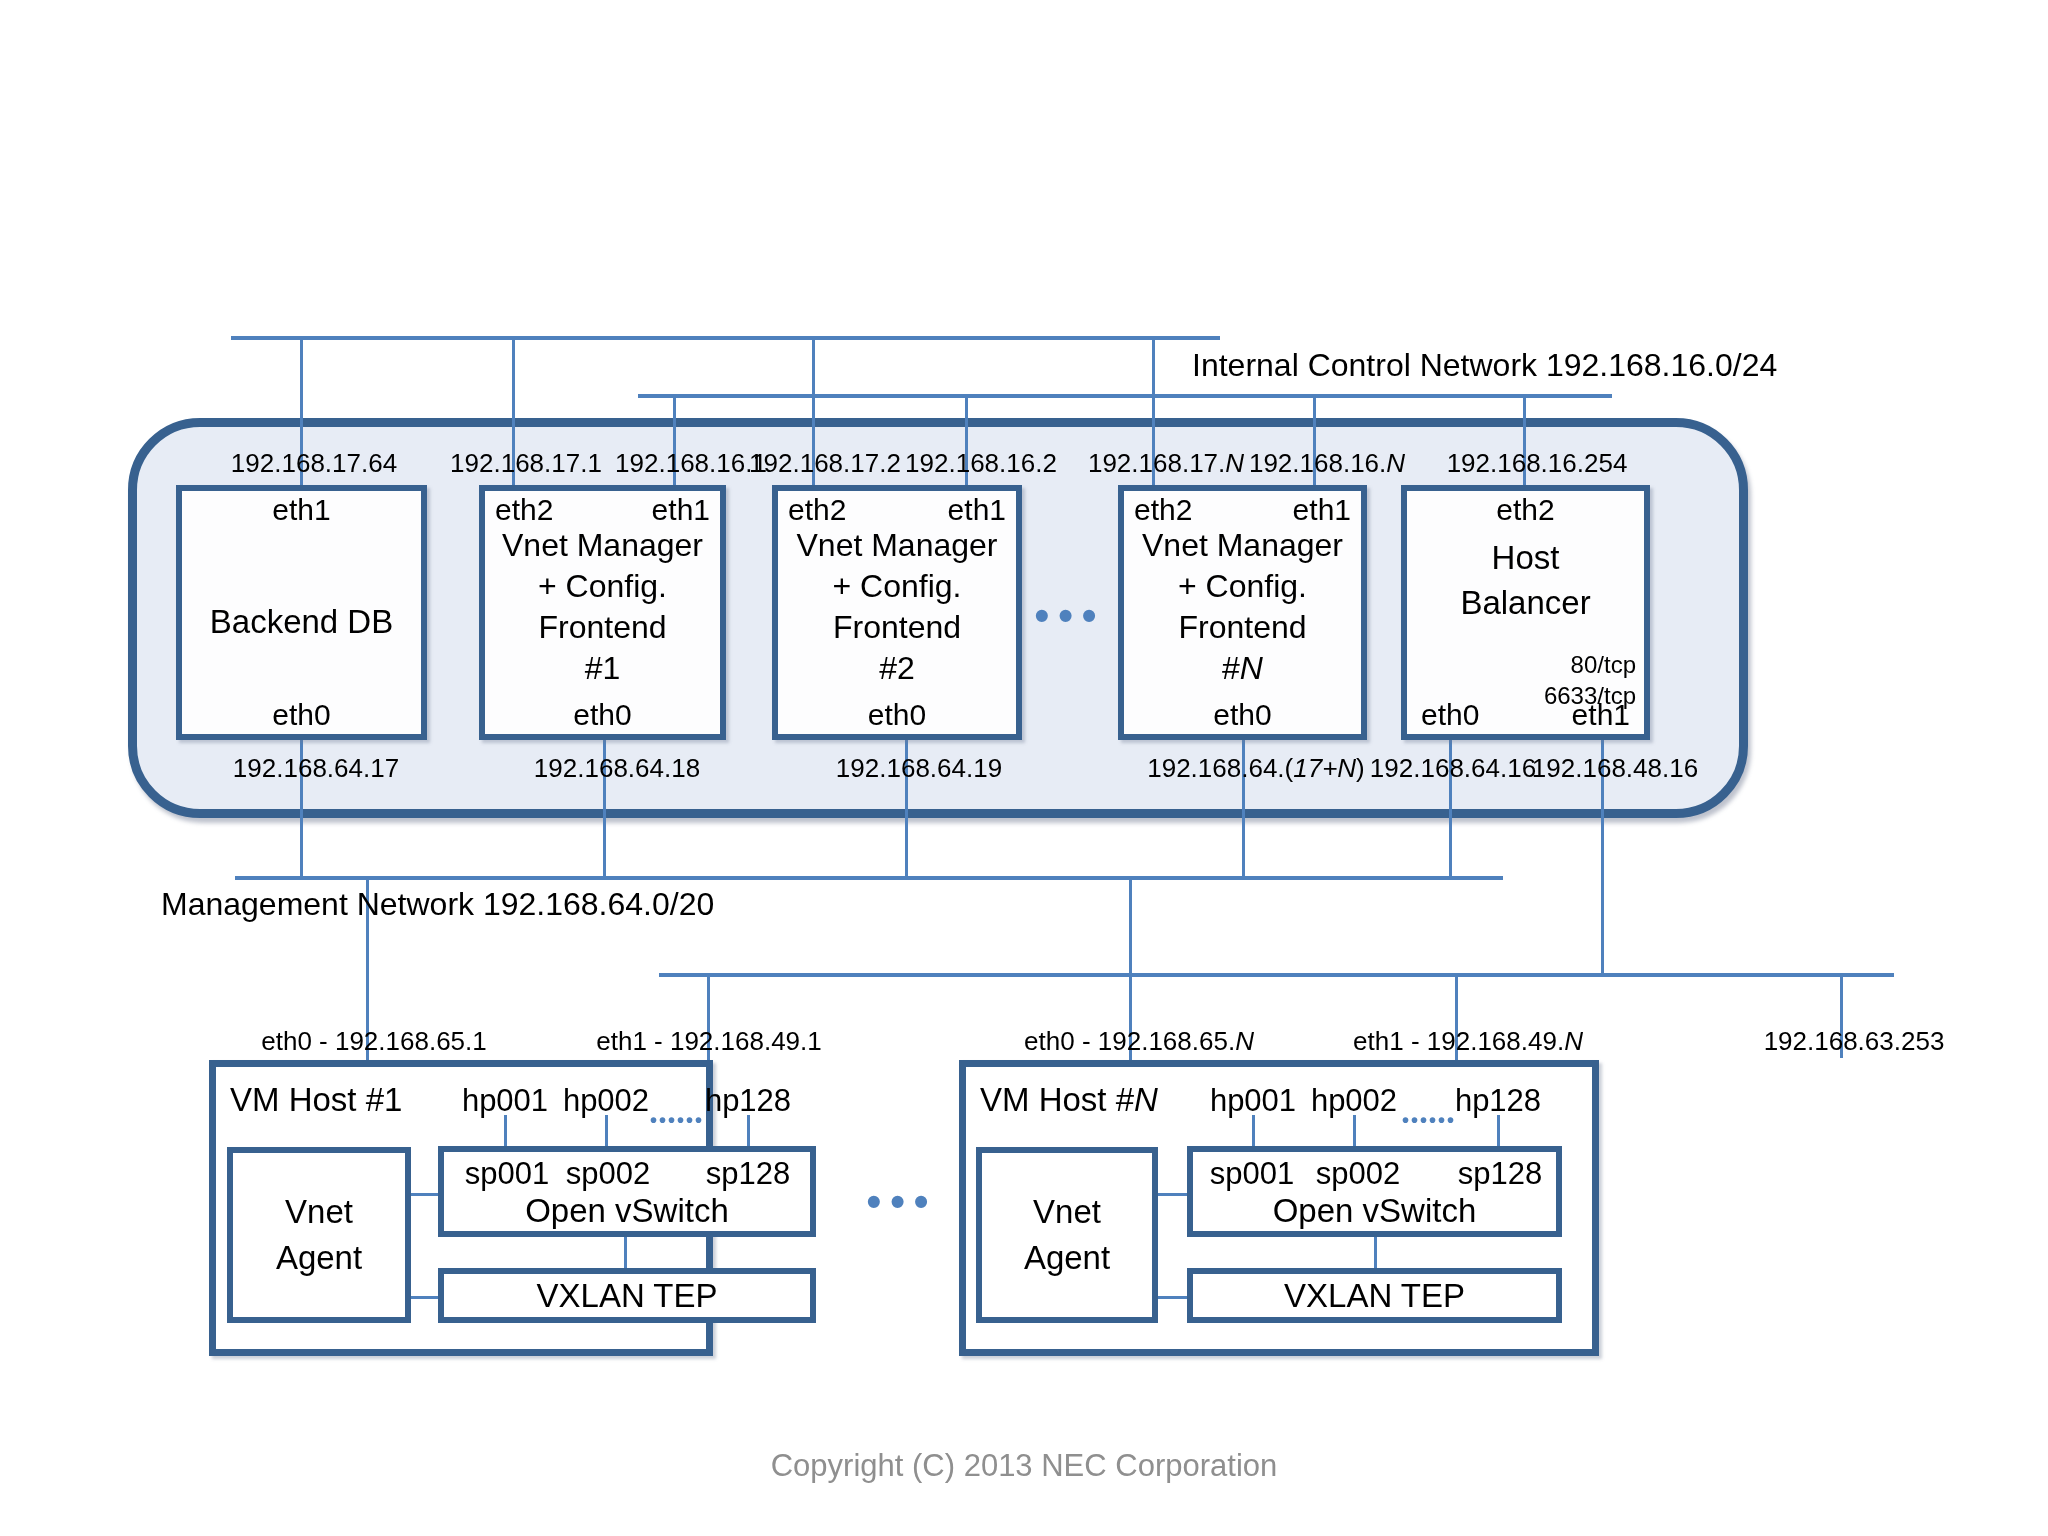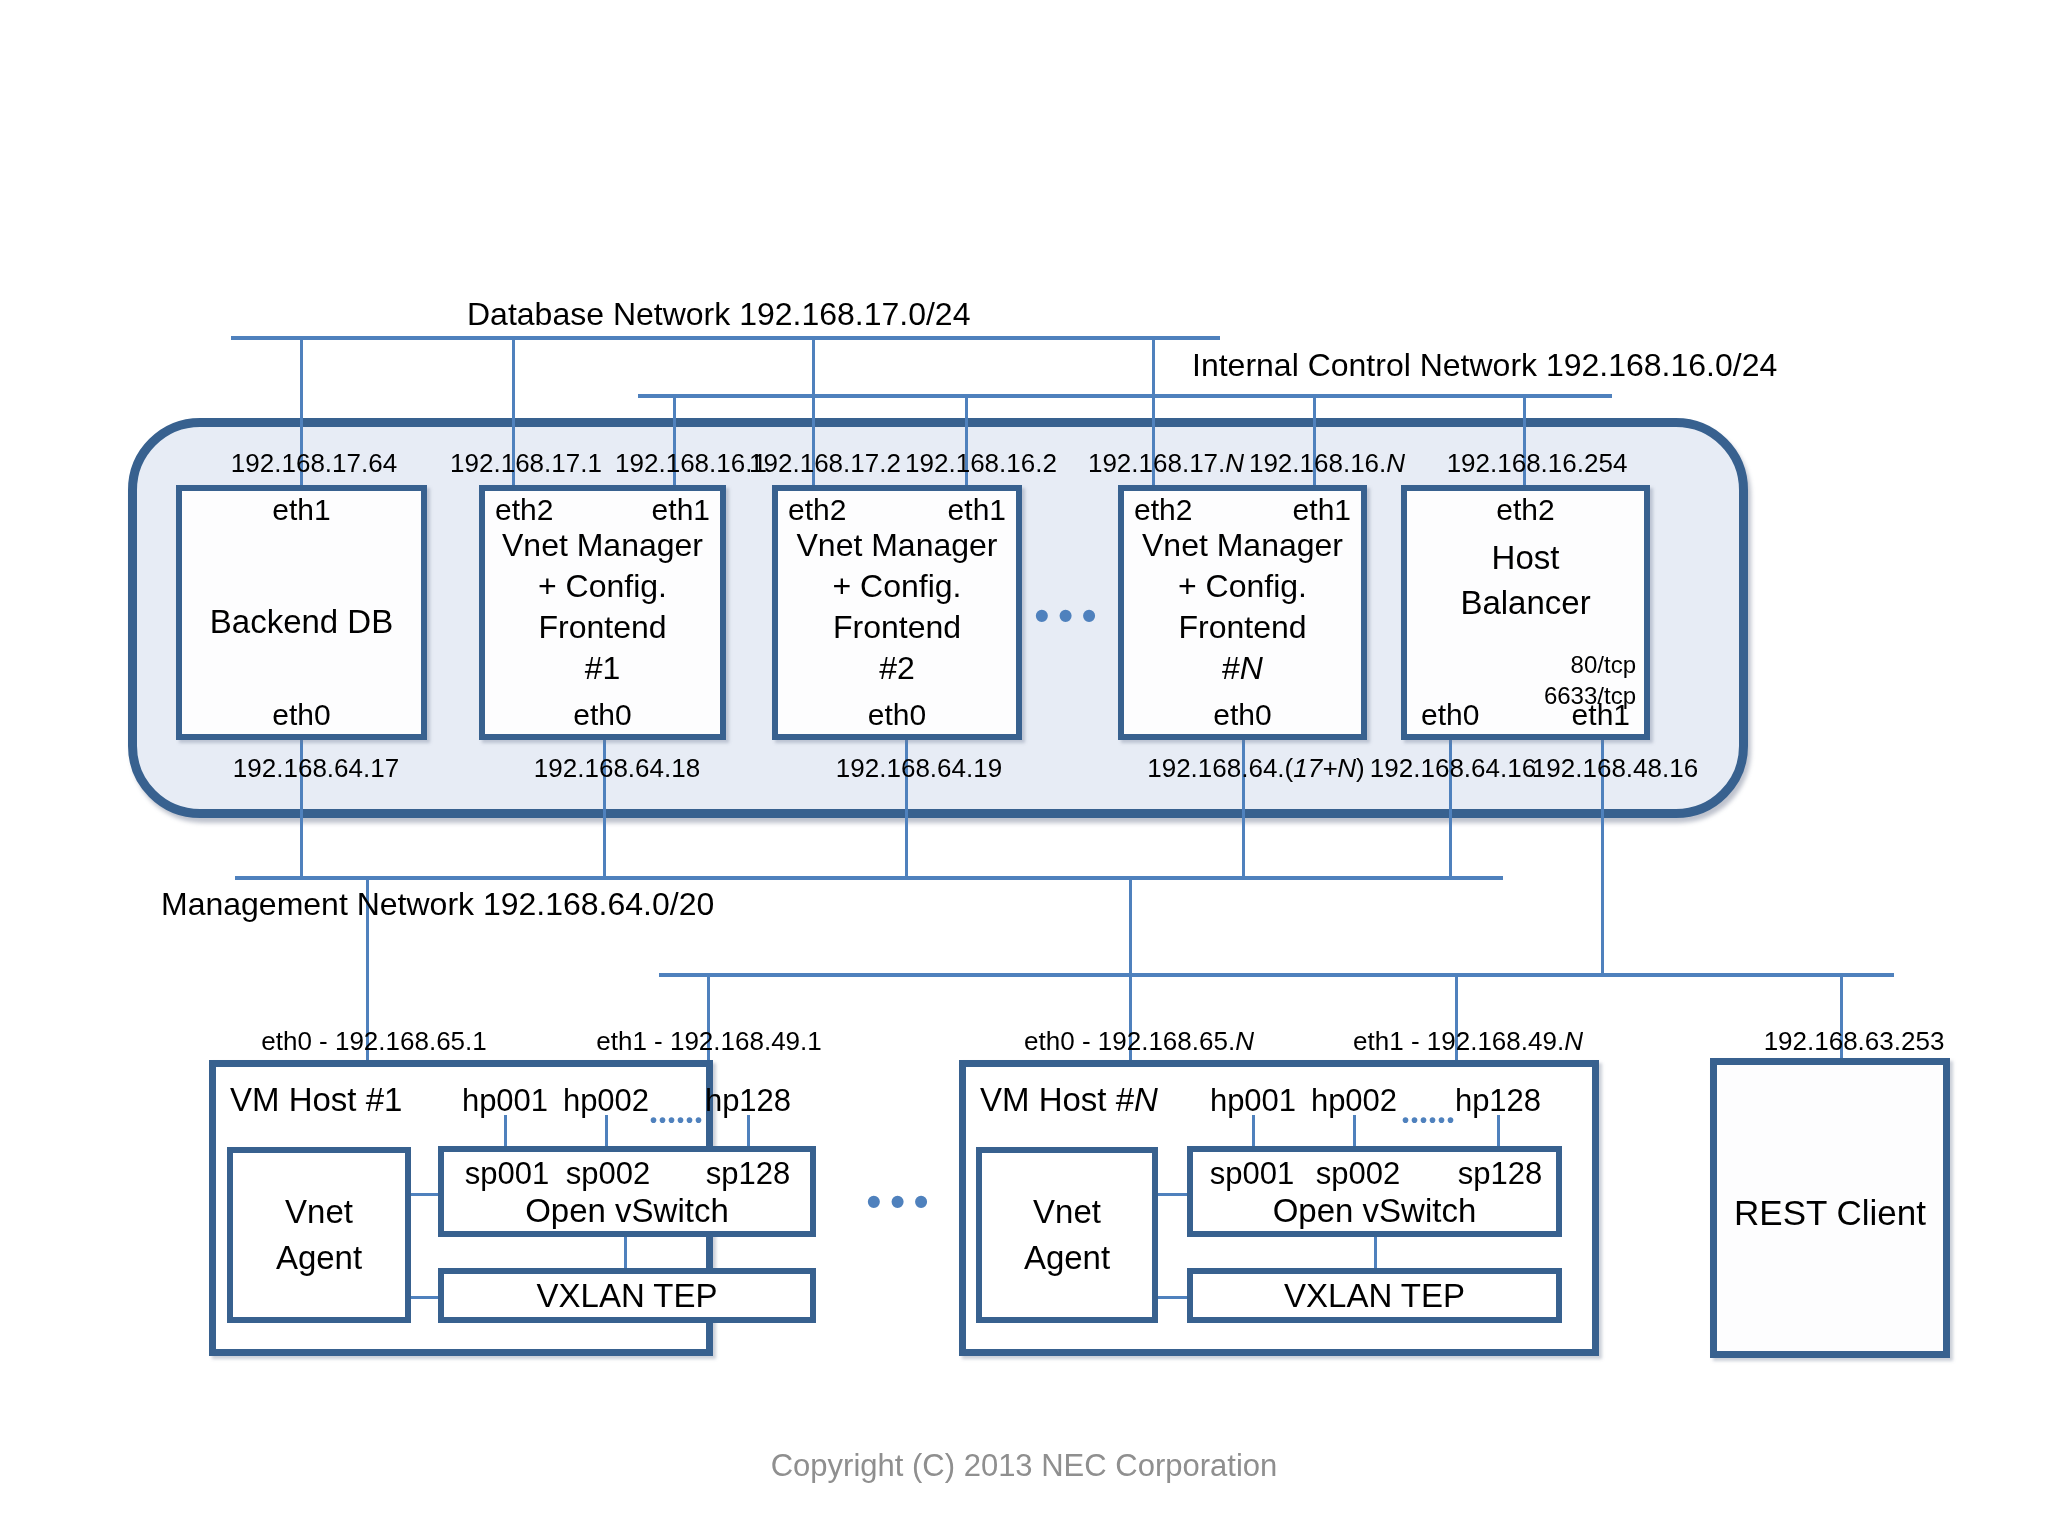--- a/index.html
+++ b/index.html
@@ -83,21 +83,20 @@
   <div class="vl" style="left:1242px;top:740px;height:138px"></div>
   <div class="vl" style="left:1449px;top:740px;height:138px"></div>
   <div class="vl" style="left:1601px;top:740px;height:235px"></div>
 
   <div class="vl" style="left:366px;top:878px;height:182px"></div>
   <div class="vl" style="left:707px;top:975px;height:85px"></div>
   <div class="vl" style="left:1129px;top:878px;height:182px"></div>
   <div class="vl" style="left:1455px;top:975px;height:85px"></div>
   <div class="vl" style="left:1840px;top:975px;height:83px"></div>
 
-  <div class="nlabel" style="left:467px;top:296px">Database Network 192.168.17.0/24</div>
   <div class="nlabel" style="left:1192px;top:347px">Internal Control Network 192.168.16.0/24</div>
   <div class="nlabel" style="left:161px;top:886px">Management Network 192.168.64.0/20</div>
 
   <div class="ip" style="left:301px;top:448px"><span>192.168.17.64</span><span class="it"></span></div>
   <div class="ip" style="left:513px;top:448px"><span>192.168.17.1</span><span class="it"></span></div>
   <div class="ip" style="left:678px;top:448px"><span>192.168.16.1</span><span class="it"></span></div>
   <div class="ip" style="left:812px;top:448px"><span>192.168.17.2</span><span class="it"></span></div>
   <div class="ip" style="left:968px;top:448px"><span>192.168.16.2</span><span class="it"></span></div>
   <div class="ip" style="left:1153px;top:448px"><span>192.168.17.</span><span class="it">N</span></div>
   <div class="ip" style="left:1314px;top:448px"><span>192.168.16.</span><span class="it">N</span></div>
@@ -227,19 +226,16 @@
       <div class="sp" style="left:59px">sp001</div>
       <div class="sp" style="left:165px">sp002</div>
       <div class="sp" style="left:307px">sp128</div>
       <div class="ovs-label">Open vSwitch</div>
     </div>
     <div class="box sub" style="left:221px;top:201px;width:375px;height:55px">
       <div class="vxlan-label">VXLAN TEP</div>
     </div>
   </div>
 
-  <div class="box" style="left:1710px;top:1058px;width:240px;height:300px;border-width:7px">
-    <div class="rest-name">REST Client</div>
-  </div>
 
   <div class="footer">Copyright (C) 2013 NEC Corporation</div>
 
 </div>
 
 </body></html>

